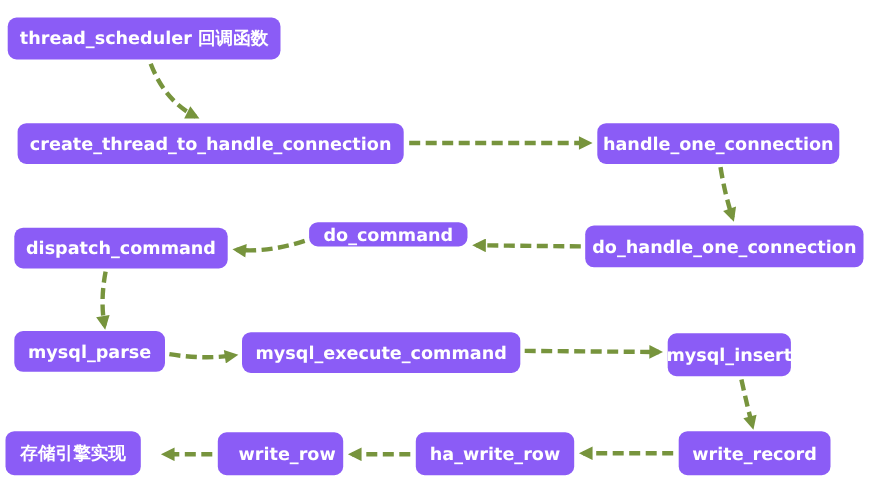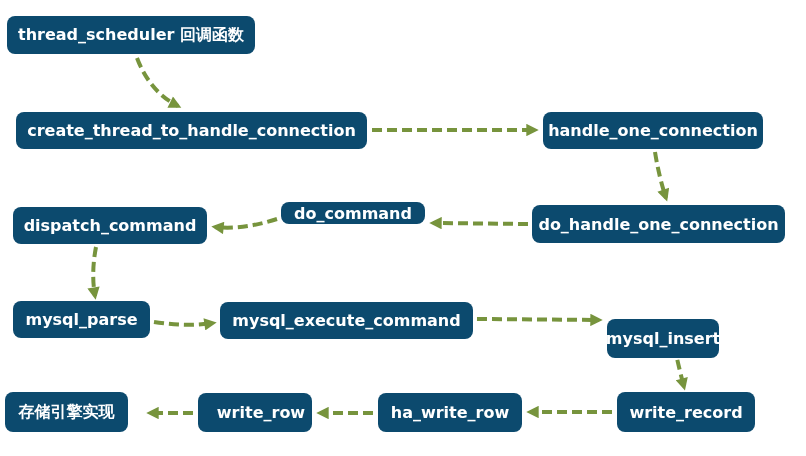--- a/index.html
+++ b/index.html
@@ -19,21 +19,21 @@
   .edges {
     position: absolute;
     left: 0; top: 0;
     width: 806px;
     height: 456px;
     z-index: 1;
   }
   .node {
     position: absolute;
     z-index: 2;
-    background: #0c4a6e;
+    background: #8b5cf6;
     color: #ffffff;
     border-radius: 8px;
     display: flex;
     align-items: center;
     justify-content: center;
     font-weight: bold;
     font-size: 16px;
     white-space: nowrap;
     letter-spacing: 0px;
     box-sizing: border-box;
@@ -75,21 +75,21 @@
   <div class="node" style="left:13px;  top:207px; width:194px; height:37px;">dispatch_command</div>
 
   <div class="node" style="left:281px; top:202px; width:144px; height:22px;">do_command</div>
 
   <div class="node" style="left:532px; top:205px; width:253px; height:38px;">do_handle_one_connection</div>
 
   <div class="node" style="left:13px;  top:301px; width:137px; height:37px;text-align:right;">mysql_parse</div>
 
   <div class="node" style="left:220px; top:302px; width:253px; height:37px;">mysql_execute_command</div>
 
-  <div class="node" style="left:607px; top:319px; width:112px; height:39px;">mysql_insert</div>
+  <div class="node" style="left:607px; top:303px; width:112px; height:39px;">mysql_insert</div>
 
   <div class="node" style="left:5px;   top:392px; width:123px; height:40px;">存储引擎实现</div>
 
   <div class="node" style="left:198px; top:393px; width:114px; height:39px;padding-left:12px;">write_row</div>
 
   <div class="node" style="left:378px; top:393px; width:144px; height:39px;">ha_write_row</div>
 
   <div class="node" style="left:617px; top:392px; width:138px; height:40px;">write_record</div>
 
 </div>

